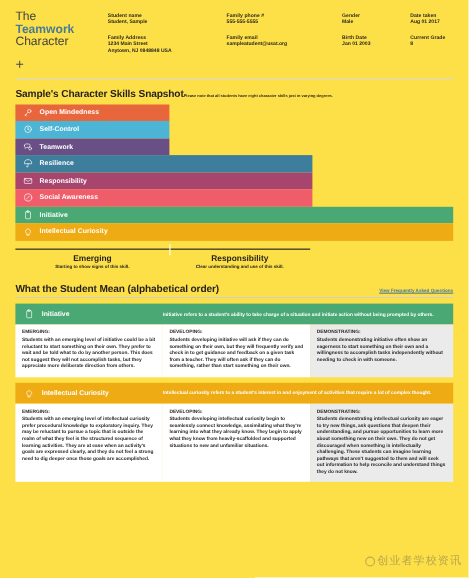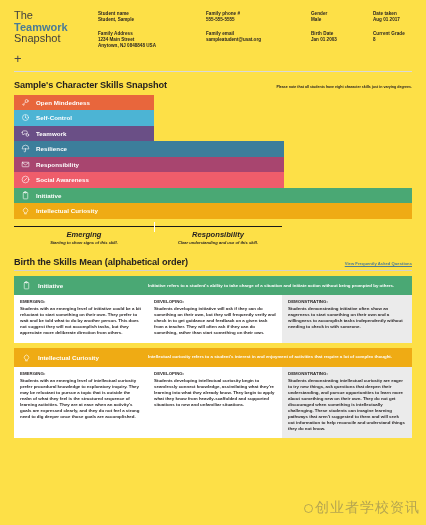--- a/index.html
+++ b/index.html
@@ -26,34 +26,34 @@
   .fcol.c3 { width: 62px; }
   .fcol.c4 { width: 62px; }
   .fgroup { margin-bottom: 8px; }
   .flabel { font-size: 4.6px; font-weight: 700; letter-spacing: .05px; line-height: 6px; color:#231f20; }
   .fvalue { font-size: 4.6px; font-weight: 700; line-height: 6.2px; color:#231f20; }
 
   .hr { height:1px; background:#d9d9d9; margin: 7px 14px 0 14px; }
 
   
   .snapshot { padding: 8px 14px 0 14px; }
-  .snap-top { display:flex; align-items:flex-end; justify-content:space-between; margin-bottom: 5px;}
+  .snap-top { display:flex; align-items:flex-end; margin-bottom: 5px;}
   .snap-title { font-size: 9.2px; font-weight: 700; color:#231f20; letter-spacing: -.1px;}
   .snap-note { font-size: 3.6px; font-weight: 700; color:#231f20; padding-bottom:1px; }
 
   .bars { width: 398px; }
   .bar-row { height: 15.5px; display:flex; align-items:center; position:relative; }
   .bar-fill { height: 15.5px; display:flex; align-items:center; position:absolute; left:0; top:0; }
   .bar-ico { width: 22px; flex:0 0 22px; display:flex; align-items:center; justify-content:center; }
   .bar-ico svg { width: 9px; height: 9px; }
   .bar-label { font-size: 6.2px; font-weight:700; color:#ffffff; white-space:nowrap; letter-spacing:.05px;}
 
   
   .legend { display:flex; width: 398px; margin: 3px 0 0 0; }
-  .lg { text-align:center; position:relative; padding-top: 4px; font-style: italic; }
+  .lg { text-align:center; position:relative; padding-top: 4px; }
   .lg-rule { height:1.6px; background:#1a1a1a; margin-bottom: 3px;}
   .lg-title { font-size: 7.6px; font-weight:700; color:#231f20; line-height:9px;}
   .lg-sub { font-size: 4.1px; font-weight:700; color:#231f20; line-height:6px; margin-top:1px;}
   .lg-divider { position:absolute; left:0; top:0; width:1px; height:10px; background:#fff; }
 
   
   .smean { padding: 11px 14px 0 14px; }
   .sm-top { display:flex; align-items:flex-end; justify-content:space-between; }
   .sm-title { font-size: 9.2px; font-weight:700; color:#231f20; letter-spacing:-.1px;}
   .sm-link { font-size: 4.2px; font-weight:700; color:#4a7b96; text-decoration:underline; padding-bottom:1px; }
@@ -67,35 +67,35 @@
   .sh-desc { font-size: 4.4px; font-weight:700; color:#fff; line-height:6px; flex:1;}
 
   .cols { display:flex; }
   .col { padding: 4px 6px 6px 6px; }
   .col.c-a { width: 134px; flex:0 0 134px; background:#ffffff;}
   .col.c-b { width: 134px; flex:0 0 134px; background:#ffffff;}
   .col.c-c { width: 130px; flex:0 0 130px; background:#ebebeb;}
   .col-h { font-size: 4.4px; font-weight:700; color:#231f20; line-height:6px; margin-bottom:1px;}
   .col-p { font-size: 4.4px; font-weight:700; color:#231f20; line-height:6.1px;}
 
-  .watermark { position:absolute; right: 6px; bottom: 8px; font-size: 14px; color: rgba(90,90,90,.45);
+  .watermark { position:absolute; right: 6px; bottom: 8px; font-size: 10px; color: rgba(90,90,90,.45);
                font-family: "DejaVu Sans", sans-serif; letter-spacing:1px; white-space:nowrap;}
   .wm-circle { display:inline-block; width:9px; height:9px; border-radius:50%; border:1px solid rgba(90,90,90,.4);
                vertical-align:middle; margin-right:2px;}
 </style>
 </head>
 <body>
 
 <div class="page">
 
   <div class="header">
     <div class="logo">
       <div class="logo-line">The</div>
       <div class="logo-line accent">Teamwork</div>
-      <div class="logo-line">Snapshot</div>
+      <div class="logo-line">Character</div>
       <div class="logo-plus">+</div>
     </div>
     <div class="fields">
       <div class="fcol c1">
         <div class="fgroup">
           <div class="flabel">Student name</div>
           <div class="fvalue">Student, Sample</div>
         </div>
         <div class="fgroup">
           <div class="flabel">Family Address</div>
@@ -243,21 +243,21 @@
           <div class="lg-rule"></div>
           <div class="lg-divider"></div>
           <div class="lg-title">Responsibility</div>
           <div class="lg-sub">Clear understanding and use of this skill.</div>
         </div>
       </div>
   </div>
 
   <div class="smean">
     <div class="sm-top">
-      <div class="sm-title">Birth the Skills Mean (alphabetical order)</div>
+      <div class="sm-title">What the Student Mean (alphabetical order)</div>
       <a class="sm-link" href="#">View Frequently Asked Questions</a>
     </div>
     <div class="sm-rule"></div>
     <div id="skills">
         <div class="skill-block">
           <div class="skill-head" style="background:#4aa874">
             <span class="sh-ico">
               <svg viewBox="0 0 24 24">
                 <rect x="6" y="4" width="12" height="17" rx="1.5" fill="none" stroke="#fff" stroke-width="1.6" stroke-linecap="round" stroke-linejoin="round"></rect>
                 <rect x="9.5" y="2" width="5" height="3.5" rx="1" fill="none" stroke="#fff" stroke-width="1.6" stroke-linecap="round" stroke-linejoin="round"></rect>

